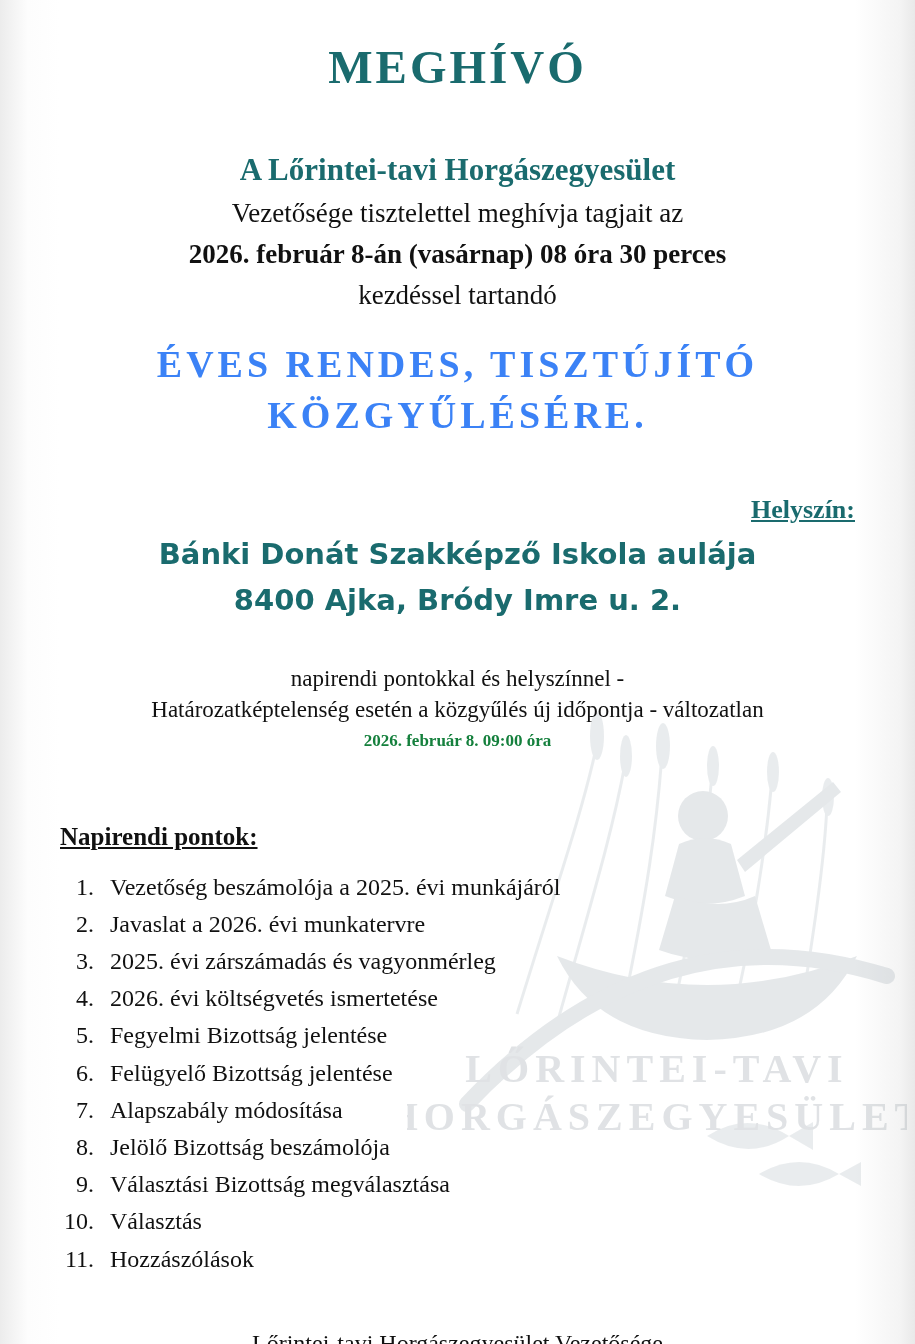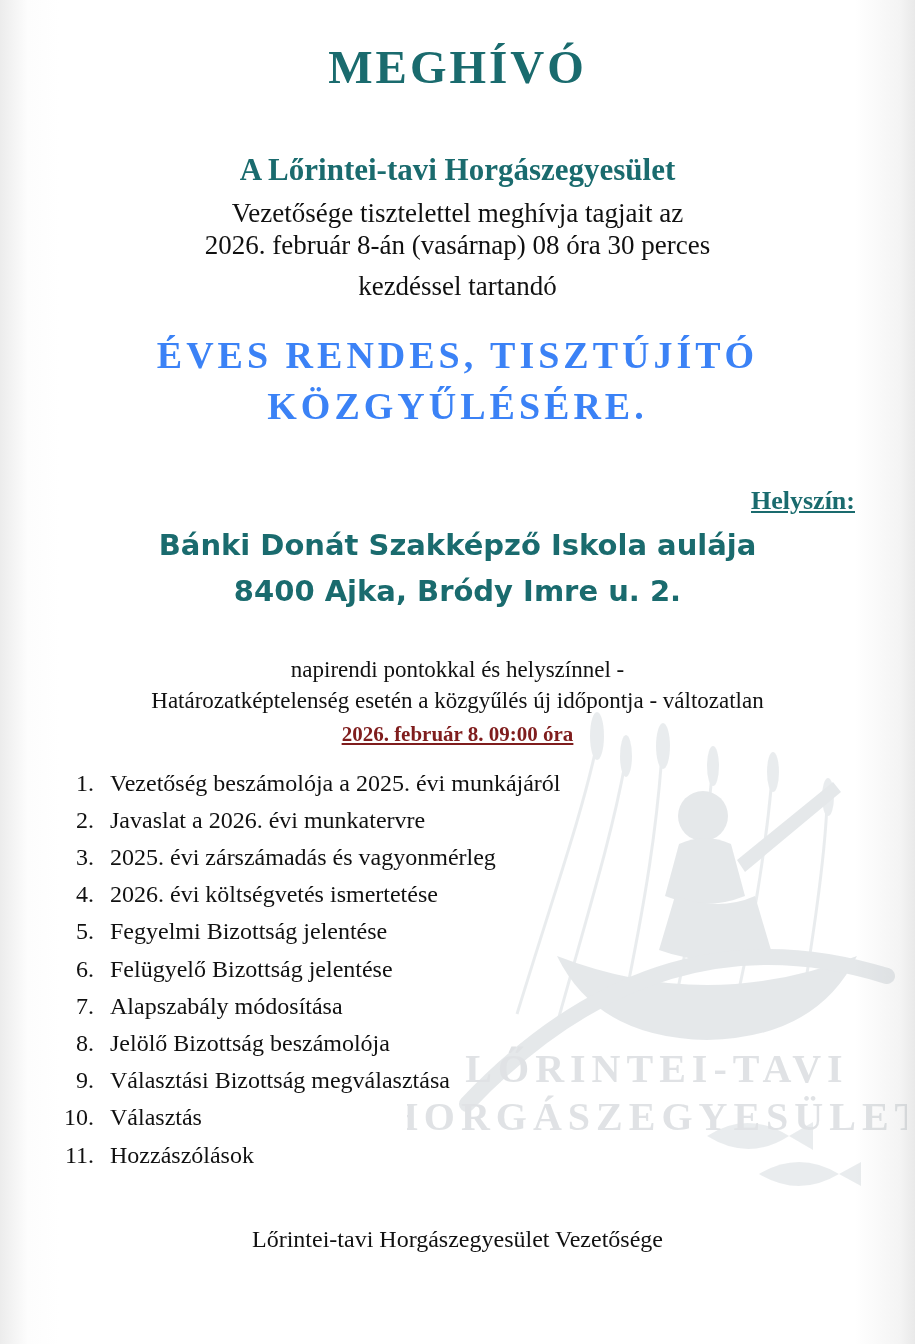--- a/index.html
+++ b/index.html
@@ -63,22 +63,22 @@
 
   .plain-line {
     text-align: center;
     font-size: 27px;
     margin-top: 10px;
     color: #111;
   }
   .bold-line {
     text-align: center;
     font-size: 27px;
-    font-weight: normal;
-    margin-top: 1px;
+    font-weight: bold;
+    margin-top: 10px;
     color: #111;
   }
 
   .headline {
     text-align: center;
     color: #3b82f6;
     font-weight: bold;
     font-size: 38px;
     letter-spacing: 4px;
     line-height: 1.35;
@@ -105,25 +105,24 @@
 
   .note {
     text-align: center;
     font-size: 23px;
     margin-top: 46px;
     line-height: 1.35;
     color: #111;
   }
   .note-bold {
     text-align: center;
-    font-size: 21px;
+    font-size: 17px;
     font-weight: bold;
     margin-top: 6px;
-    color: #7f1d1d;
-    text-decoration: underline;
+    color: #15803d;
   }
 
   .agenda-title {
     font-size: 25px;
     font-weight: bold;
     text-decoration: underline;
     margin-top: 72px;
     margin-left: 0px;
     color: #111;
   }
@@ -220,20 +219,21 @@
   <div class="venue-label">Helyszín:</div>
   <div class="venue-line">Bánki Donát Szakképző Iskola aulája</div>
   <div class="venue-line">8400 Ajka, Bródy Imre u. 2.</div>
 
   <div class="note">
     <div>napirendi pontokkal és helyszínnel -</div>
     <div>Határozatképtelenség esetén a közgyűlés új időpontja - változatlan</div>
   </div>
   <div class="note-bold">2026. február 8. 09:00 óra</div>
 
+  <div class="agenda-title">Napirendi pontok:</div>
 
   <ol class="agenda">
     <li>Vezetőség beszámolója a 2025. évi munkájáról</li>
     <li>Javaslat a 2026. évi munkatervre</li>
     <li>2025. évi zárszámadás és vagyonmérleg</li>
     <li>2026. évi költségvetés ismertetése</li>
     <li>Fegyelmi Bizottság jelentése</li>
     <li>Felügyelő Bizottság jelentése</li>
     <li>Alapszabály módosítása</li>
     <li>Jelölő Bizottság beszámolója</li>

